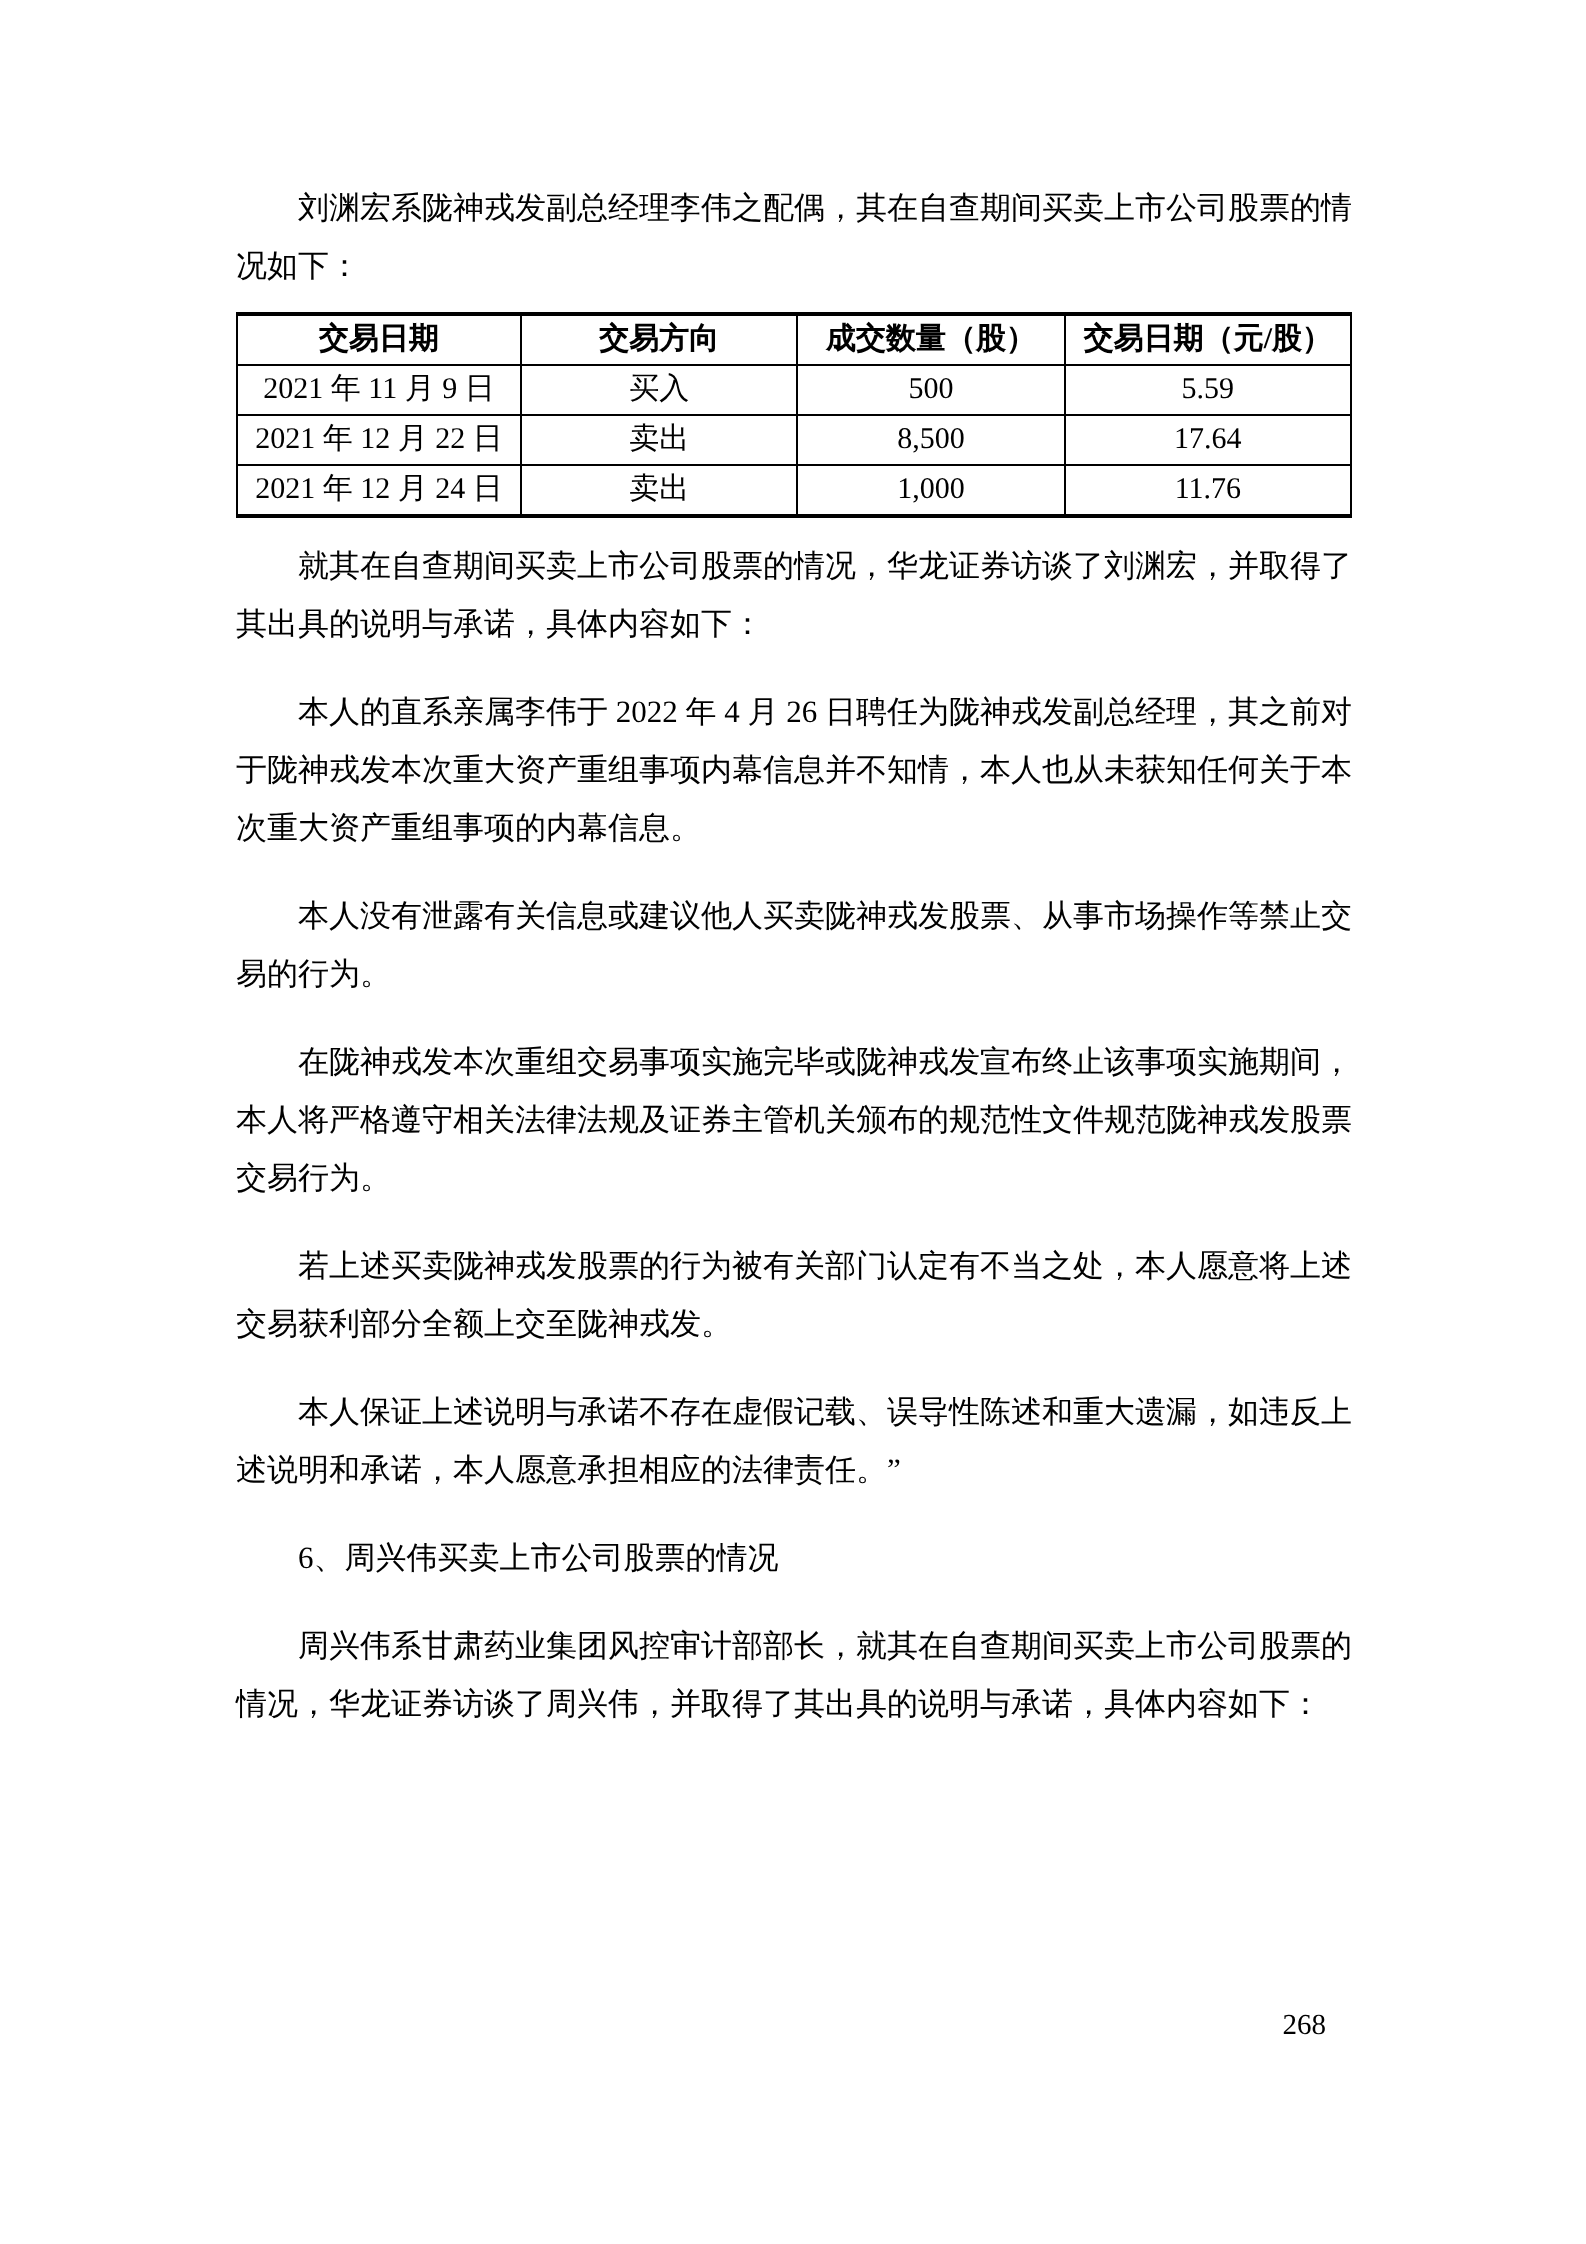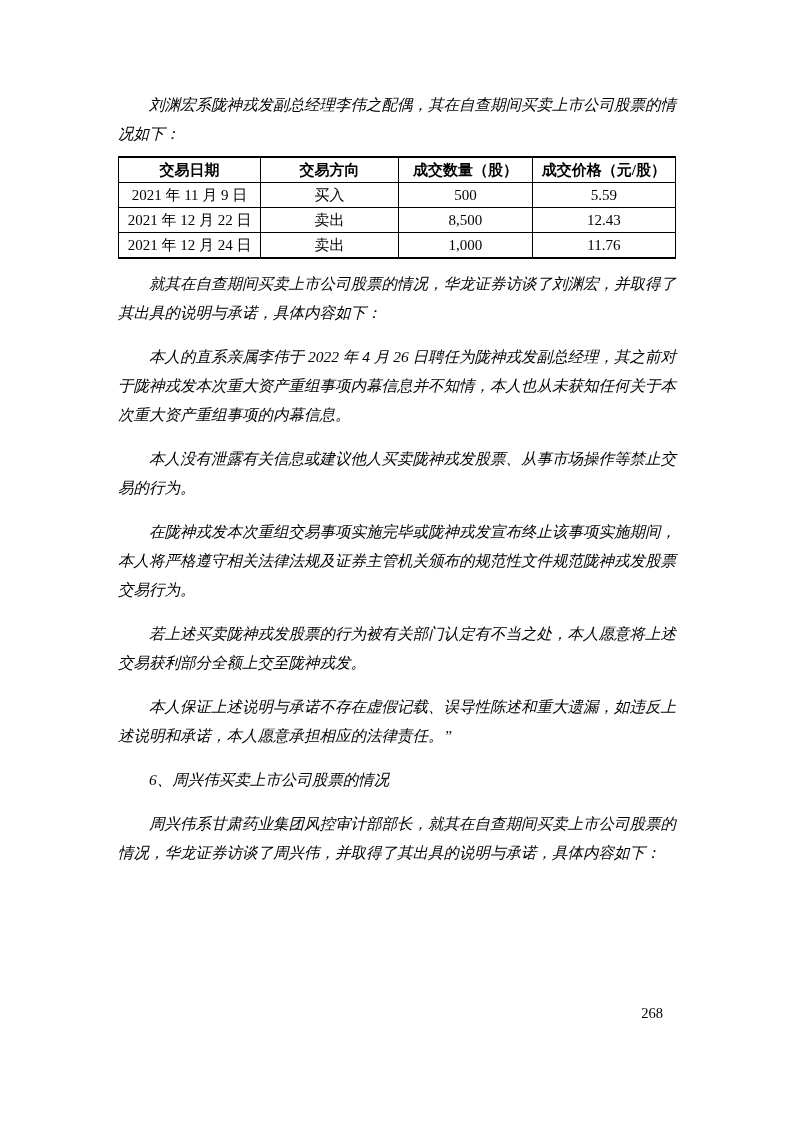--- a/index.html
+++ b/index.html
@@ -22,21 +22,20 @@
     top: 90px;
     width: 558px;
   }
   p.body {
     margin: 0 0 15px 0;
     font-size: 15.5px;
     line-height: 29px;
     text-align: justify;
     text-indent: 2em;
     word-break: break-all;
-    font-style: italic;
   }
   p.body.first {
     margin-bottom: 8px;
   }
   table.trade {
     width: 100%;
     border-collapse: collapse;
     table-layout: fixed;
     margin: 0 0 10px 0;
     border-top: 2.5px solid #000;
@@ -85,35 +84,35 @@
         <col style="width:25.5%">
         <col style="width:24.8%">
         <col style="width:24.0%">
         <col style="width:25.7%">
       </colgroup>
       <thead>
         <tr>
           <th>交易日期</th>
           <th>交易方向</th>
           <th>成交数量（股）</th>
-          <th>成交价格（元/股）</th>
+          <th>交易日期（元/股）</th>
         </tr>
       </thead>
       <tbody>
         <tr>
           <td>2021 年 11 月 9 日</td>
           <td>买入</td>
           <td>500</td>
           <td>5.59</td>
         </tr>
         <tr>
           <td>2021 年 12 月 22 日</td>
           <td>卖出</td>
           <td>8,500</td>
-          <td>12.43</td>
+          <td>17.64</td>
         </tr>
         <tr>
           <td>2021 年 12 月 24 日</td>
           <td>卖出</td>
           <td>1,000</td>
           <td>11.76</td>
         </tr>
       </tbody>
     </table>
 

